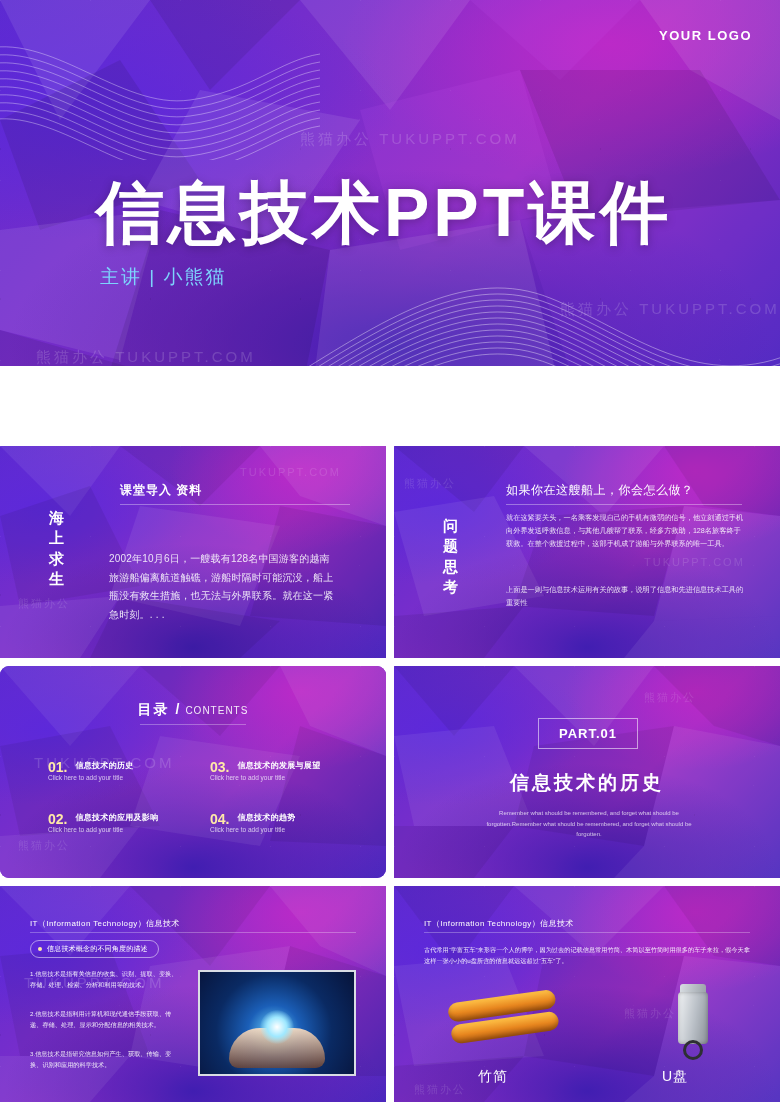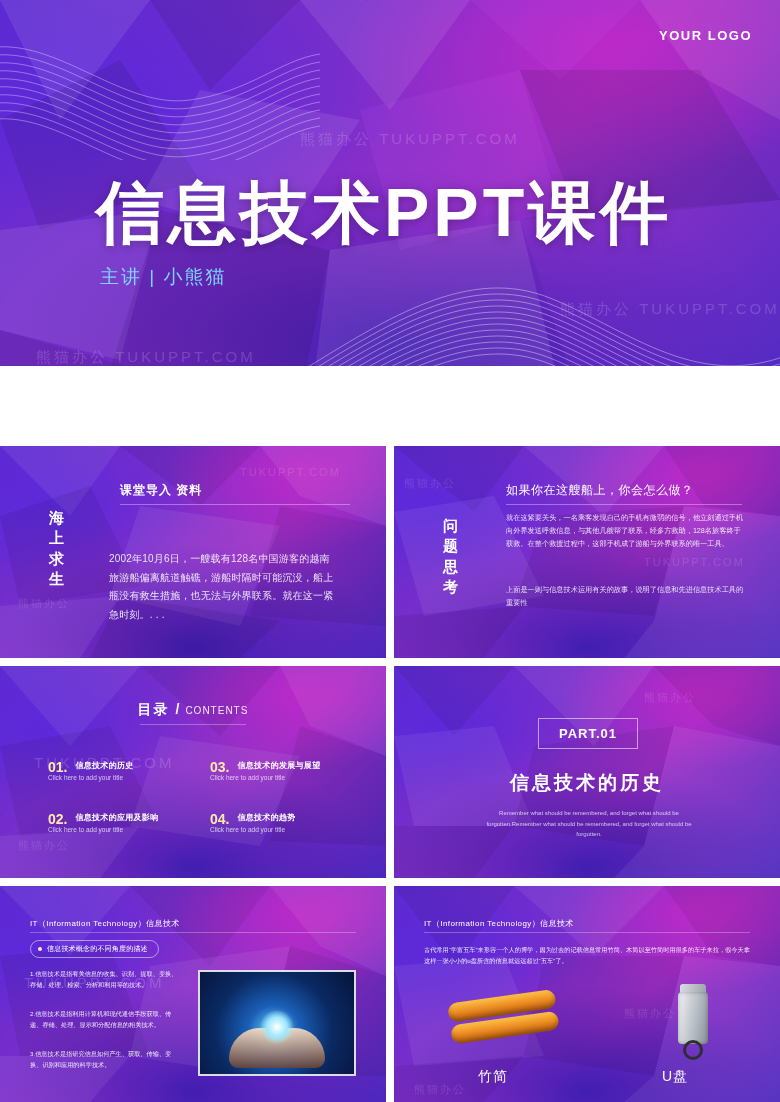--- a/index.html
+++ b/index.html
@@ -75,21 +75,21 @@
     color: #7dd3fc; font-size: 19px; letter-spacing: 2px;
   }
   .wave {
     position: absolute;
     pointer-events: none;
   }
 
   
   #s2 { left: 0;   top: 446px; width: 386px; height: 212px; }
   #s3 { left: 394px; top: 446px; width: 386px; height: 212px; }
-  #s4 { left: 0;   top: 666px; width: 386px; height: 212px; }
+  #s4 { left: 0;   top: 666px; width: 386px; height: 212px; border-radius: 9px; }
   #s5 { left: 394px; top: 666px; width: 386px; height: 212px; }
   #s6 { left: 0;   top: 886px; width: 386px; height: 216px; }
   #s7 { left: 394px; top: 886px; width: 386px; height: 216px; }
 
   
   .vert-title {
     position: absolute;
     color: #ffffff;
     font-size: 15px;
     font-weight: bold;

